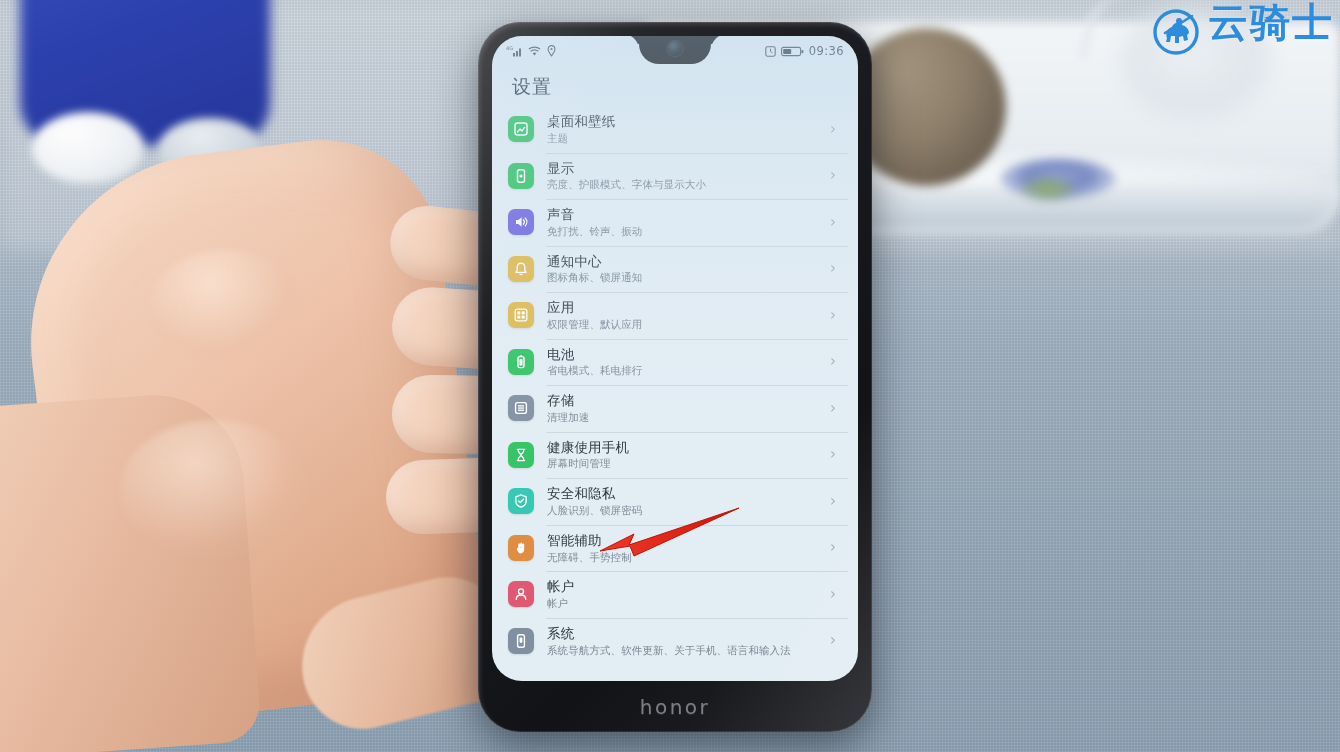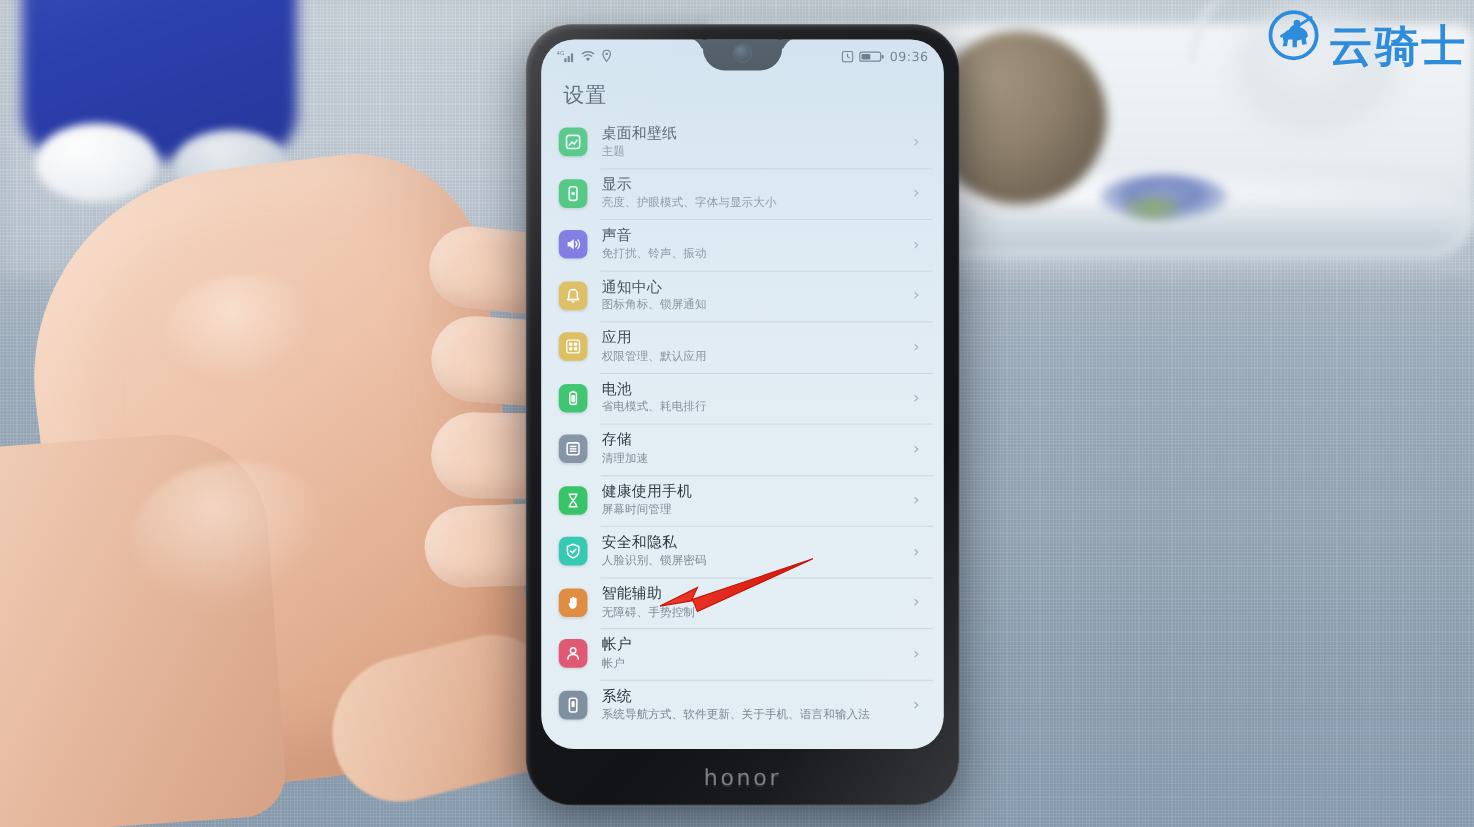--- a/index.html
+++ b/index.html
@@ -251,21 +251,21 @@
     flex:0 0 auto; width:14px; margin-left:6px;
     color:#9fadb9; font-size:15px; line-height:1;
   }
 
   
   .arrow { position:absolute; left:0; top:0; width:1340px; height:752px; pointer-events:none; z-index:60; }
 
   
   .watermark {
     position:absolute; right:6px; top:2px;
-    display:flex; align-items:flex-end; gap:4px; z-index:70;
+    display:flex; align-items:flex-start; gap:4px; z-index:70;
   }
   .wm-text {
     font-size:40px; font-weight:bold; color:#2d8cdb;
     letter-spacing:2px; line-height:1;
     font-family:"DejaVu Sans","Liberation Sans",sans-serif;
     text-shadow:0 1px 2px rgba(255,255,255,.35);
   }
 </style>
 </head>
 <body>

